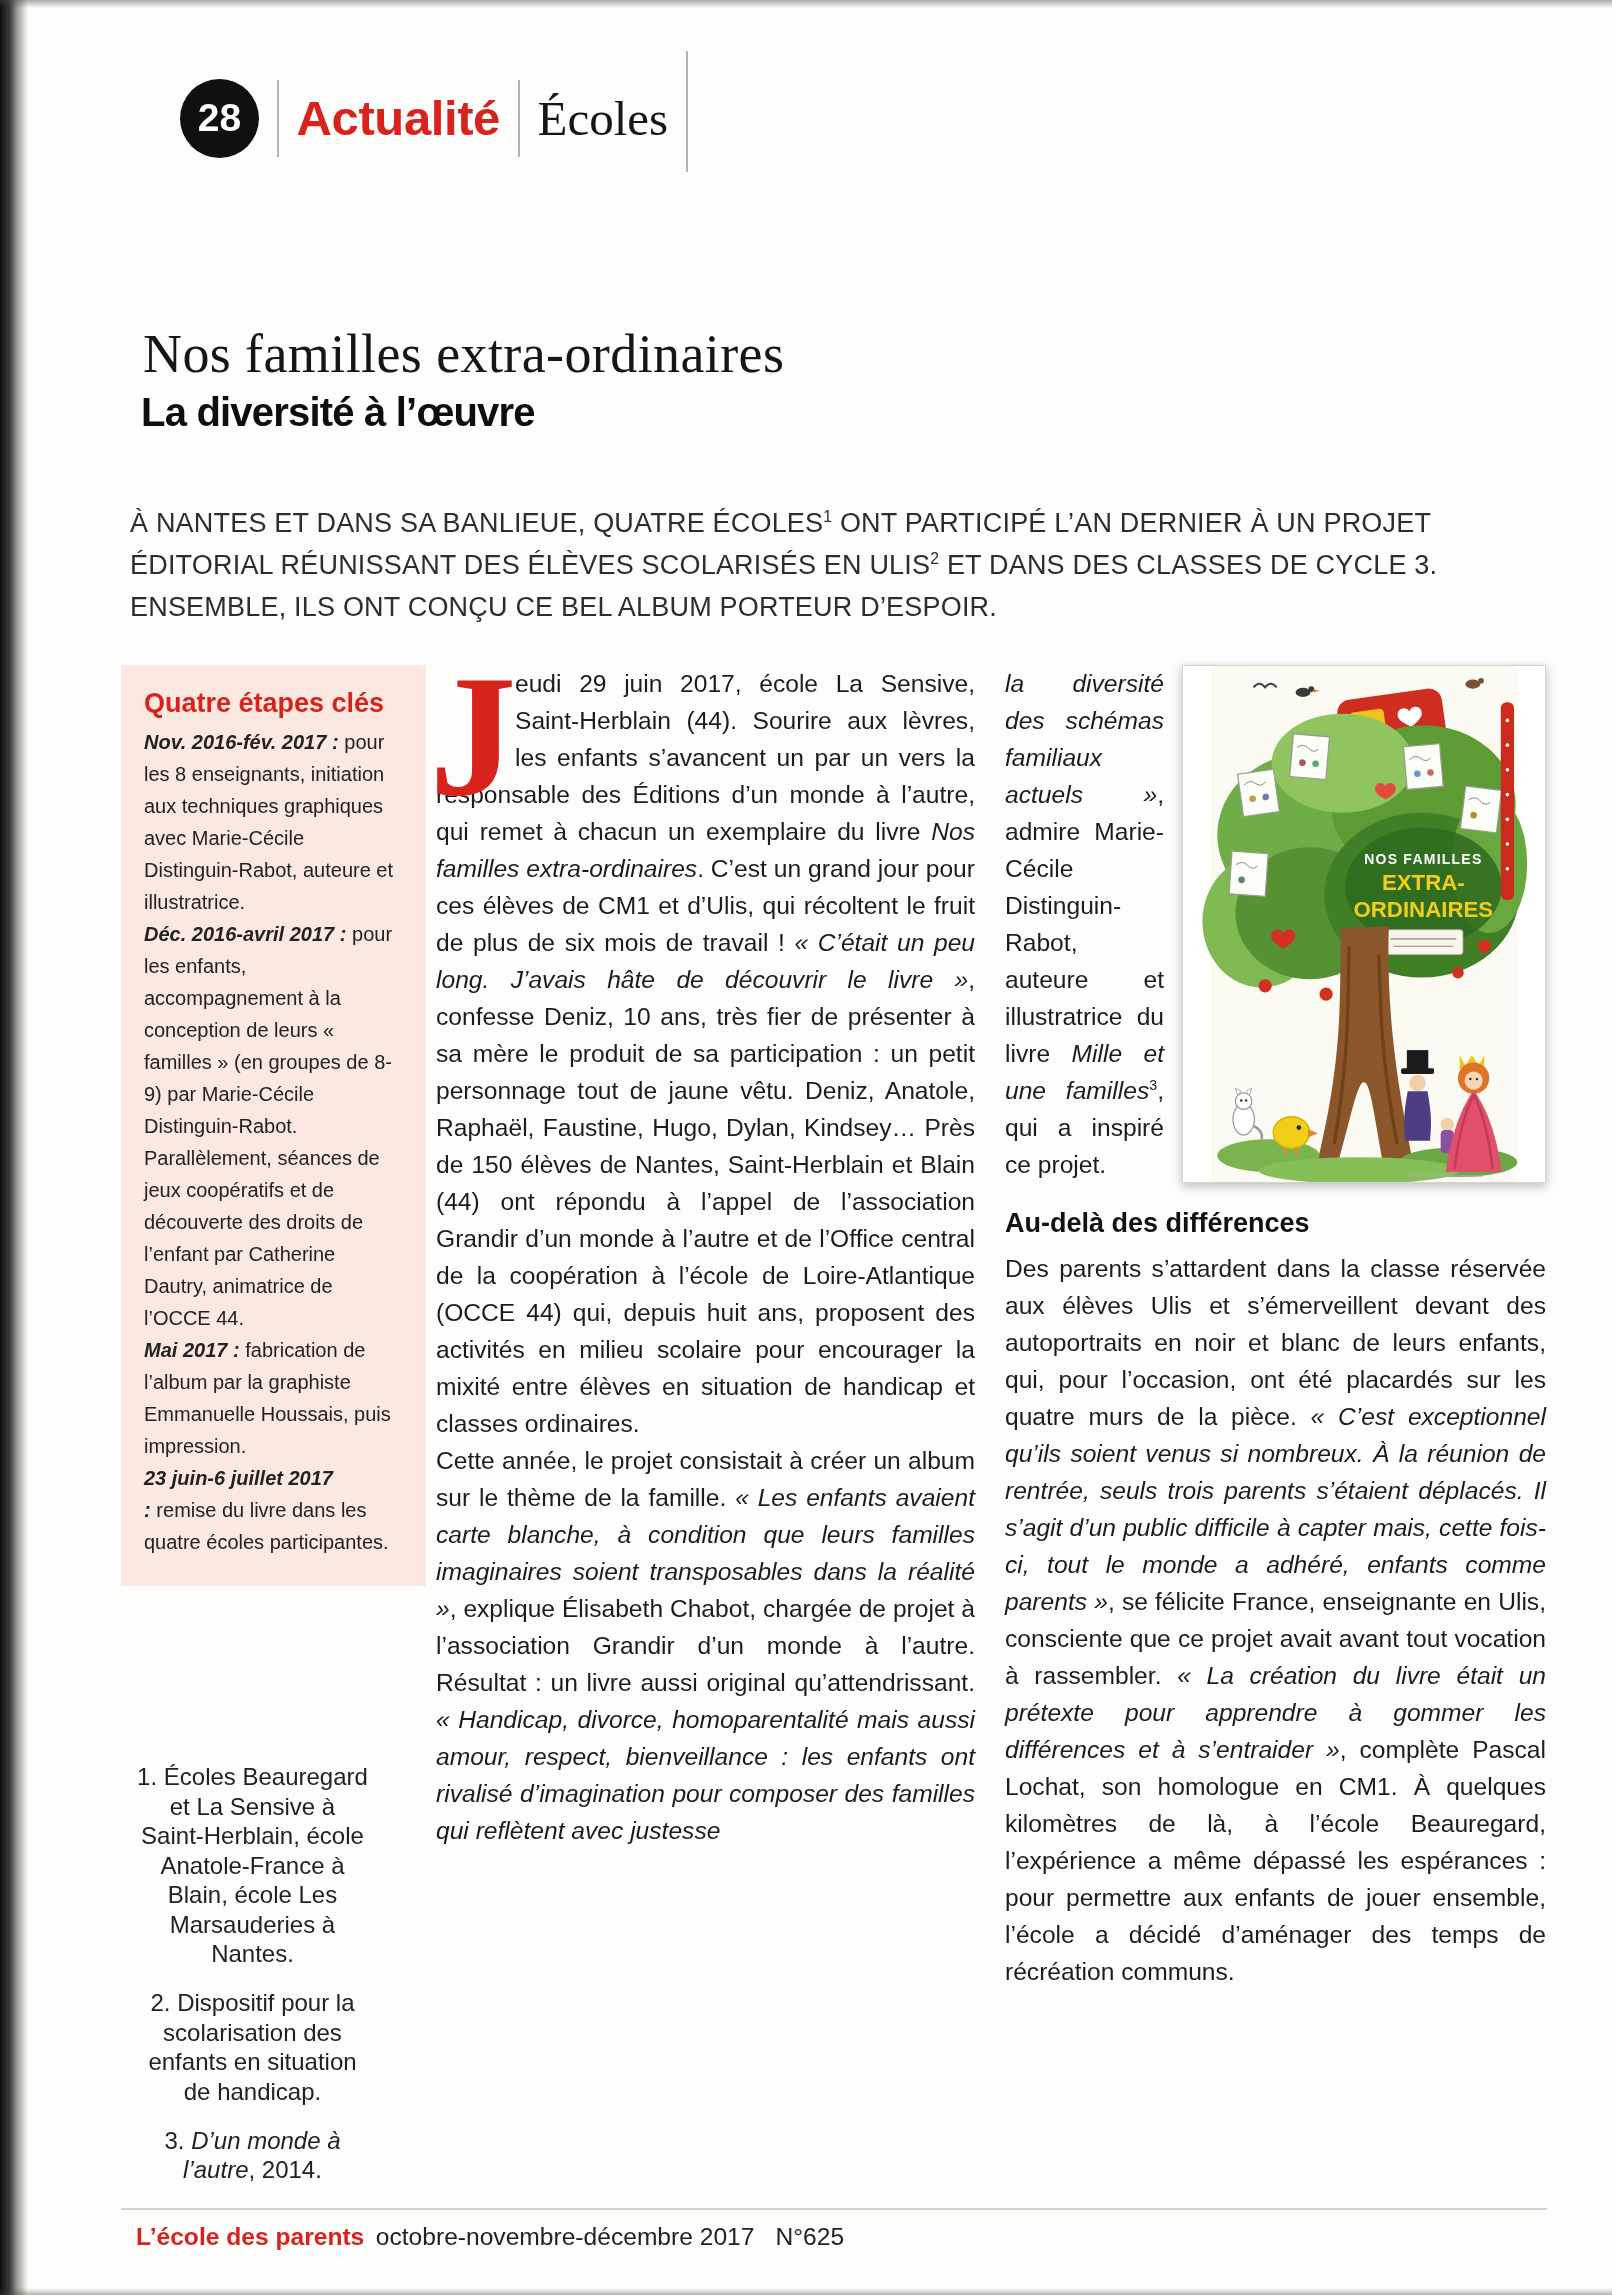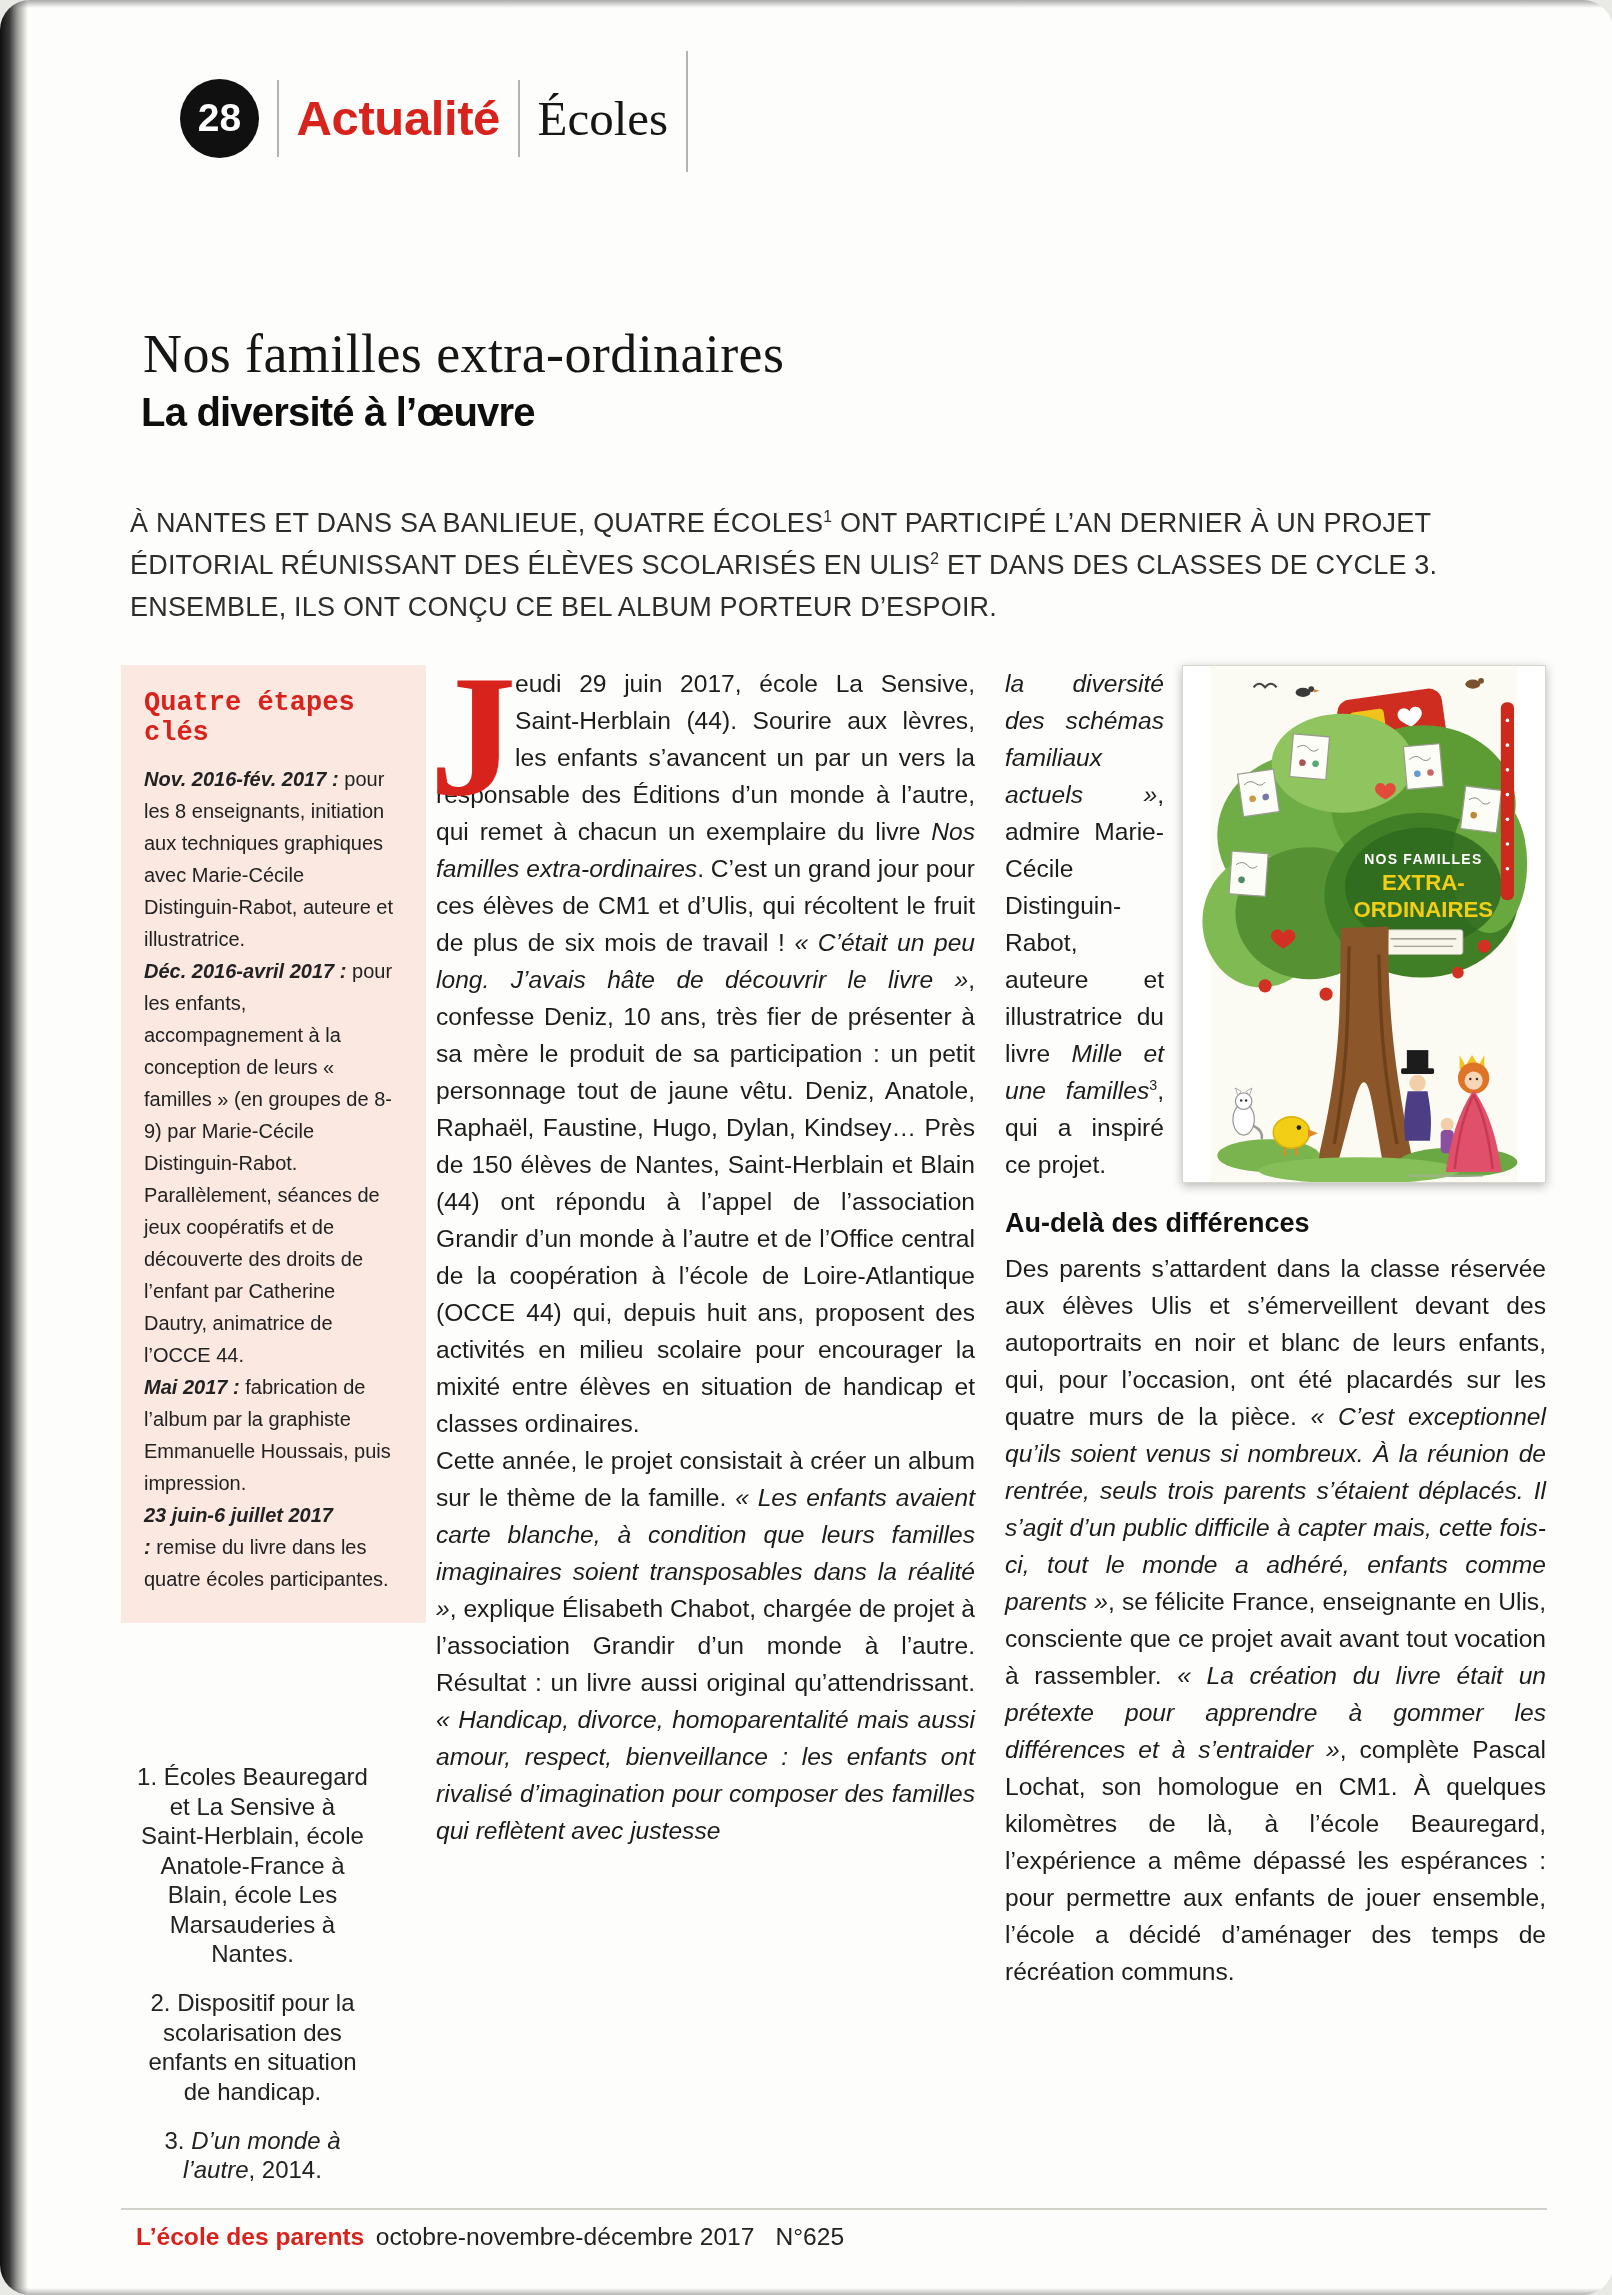--- a/index.html
+++ b/index.html
@@ -1,20 +1,20 @@
 <!DOCTYPE html>
 <html lang="fr" style="font-size:13px"><head>
 <meta charset="utf-8">
 <style>
   * { margin:0; padding:0; box-sizing:border-box; }
   html,body { background:#e9e9e6; }
   .page {
     position:relative; width:1613px; height:2295px; margin:0 auto;
     background:#fdfdfb; overflow:hidden;
-    font-family:"Liberation Sans", sans-serif; color:#1d1d1d;border-radius:30px;
+    font-family:"Liberation Sans", sans-serif; color:#1d1d1d;
   }
   .it { font-style:italic; }
   sup { font-size:0.58em; vertical-align:super; line-height:0; }
 
   
   .scan-edge-left { position:absolute; left:0; top:0; width:28px; height:100%;
     background:linear-gradient(90deg,#0e0e0e 0%,#3a3a3a 34%,#9b9b97 62%,rgba(210,210,205,0) 100%); z-index:30; }
   .scan-edge-top { position:absolute; left:0; top:0; width:100%; height:8.2px;
     background:linear-gradient(180deg,rgba(70,70,70,.45),rgba(70,70,70,0)); z-index:30; }
   .scan-edge-bottom { position:absolute; left:0; bottom:0; width:100%; height:7.4px;
@@ -32,21 +32,21 @@
   
   .kicker { position:absolute; left:143px; top:323px; font-family:"Liberation Serif", serif;
     font-size:54px; color:#161616; letter-spacing:0.4px; }
   .title  { position:absolute; left:141px; top:390px; font-size:40px; font-weight:bold; color:#0e0e0e; letter-spacing:-0.8px; }
   .standfirst { position:absolute; left:130px; top:502px; width:1403px;
     font-size:27px; line-height:42px; color:#2d2d2d; letter-spacing:0.2px; }
 
   
   .sidebar { position:absolute; left:121px; top:665px; width:305px;
     background:#fbe8e0; padding:23px 23px 28px; }
-  .sidebar-title { color:#d8231d; font-weight:bold; font-size:27px; margin-bottom:15px;font-family:Liberation Mono, monospace; }
+  .sidebar-title { color:#d8231d; font-weight:bold; font-size:27px; margin-bottom:7px; }
   .sb-item { font-size:20px; line-height:32px; color:#222; }
   .sb-date { font-weight:bold; font-style:italic; margin-right:5.7px; }
 
   
   .footnotes { position:absolute; left:136px; top:1762px; width:233px; }
   .fnote { font-size:24px; line-height:29.5px; color:#222; margin-bottom:19.7px;text-align:center; }
 
   
   .para { font-size:24.6px; line-height:37px; text-align:justify; color:#1c1c1c; hyphens:auto; }
   .col-main { position:absolute; left:436px; top:665px; width:539px; }

